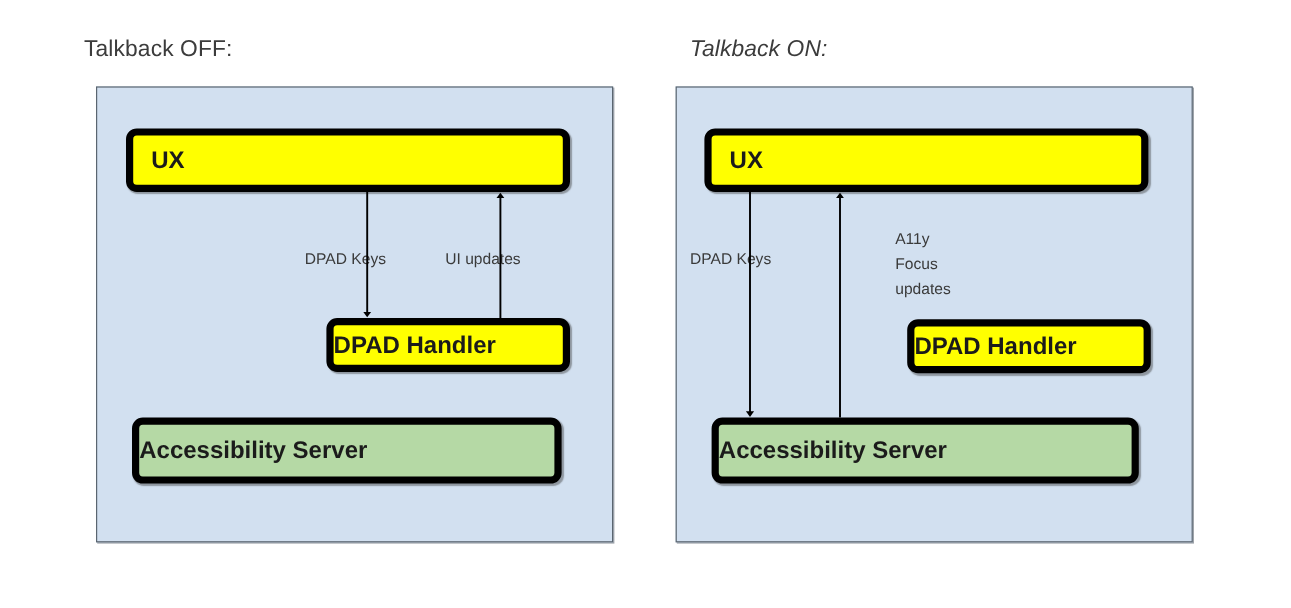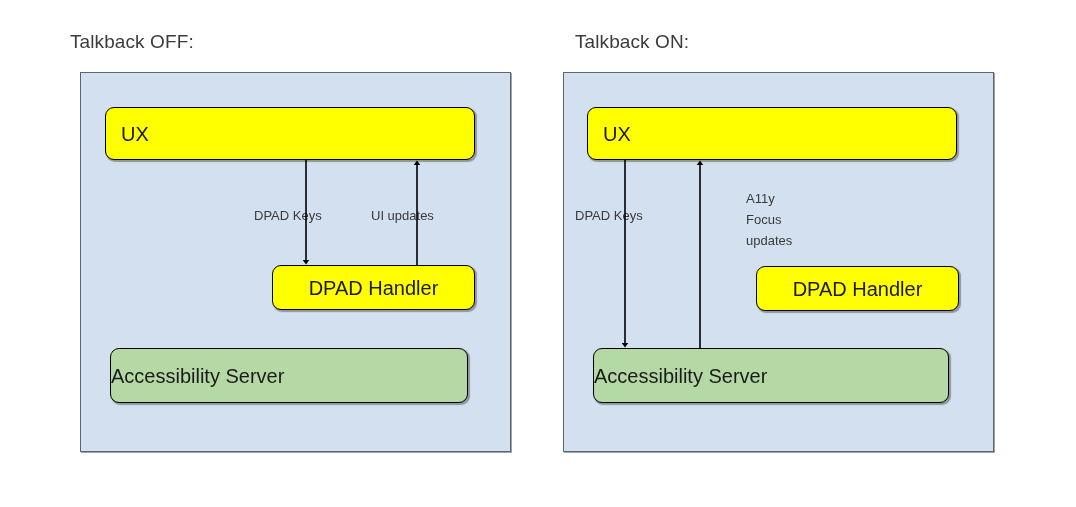--- a/index.html
+++ b/index.html
@@ -41,40 +41,40 @@
     background: #d2e0f0;
     border: 1px solid #5a6570;
     box-sizing: border-box;
     box-shadow: 1px 1px 0 0 rgba(80, 90, 100, 0.55);
   }
 
   
   .node {
     position: absolute;
     box-sizing: border-box;
-    border: 1px solid #000000;
+    border: 6px solid #000000;
     border-radius: 9px;
     display: flex;
     align-items: center;
     box-shadow: 1.5px 1.5px 1px rgba(60, 60, 60, 0.45);
+    font-weight: bold;
   }
   .node .node-label {
     font-size: 20px;
     line-height: 24px;
     color: #1b1b1b;
     white-space: nowrap;
   }
   .node.yellow {
     background: #ffff00;
   }
   .node.yellow .node-label {
     padding-left: 15px;
   }
   .node.yellow.centered {
-    justify-content: center;
   }
   .node.yellow.centered .node-label {
     padding-left: 0;
   }
   .node.green {
     background: #b5d9a5;
   }
   .node.green .node-label {
   }
 
@@ -122,21 +122,21 @@
   </div>
 
   <div class="node green" style="left:110px; top:348px; width:358px; height:55px;">
     <span class="node-label">Accessibility Server</span>
   </div>
 
   <div class="edge-label" style="left:254px; top:208px;">DPAD Keys</div>
 
   <div class="edge-label" style="left:371px; top:208px;text-align:right;">UI updates</div>
 
-  <div class="panel-title" style="left:575px; top:31px;">Talkback ON:</div>
+  <div class="panel-title" style="left:575px; top:31px;font-style:italic;">Talkback ON:</div>
 
   <div class="panel" style="left:563px; top:72px; width:431px; height:380px;"></div>
 
   <div class="node yellow" style="left:587px; top:107px; width:370px; height:53px;">
     <span class="node-label">UX</span>
   </div>
 
   <div class="node yellow centered" style="left:756px; top:266px; width:203px; height:45px;">
     <span class="node-label">DPAD Handler</span>
   </div>

